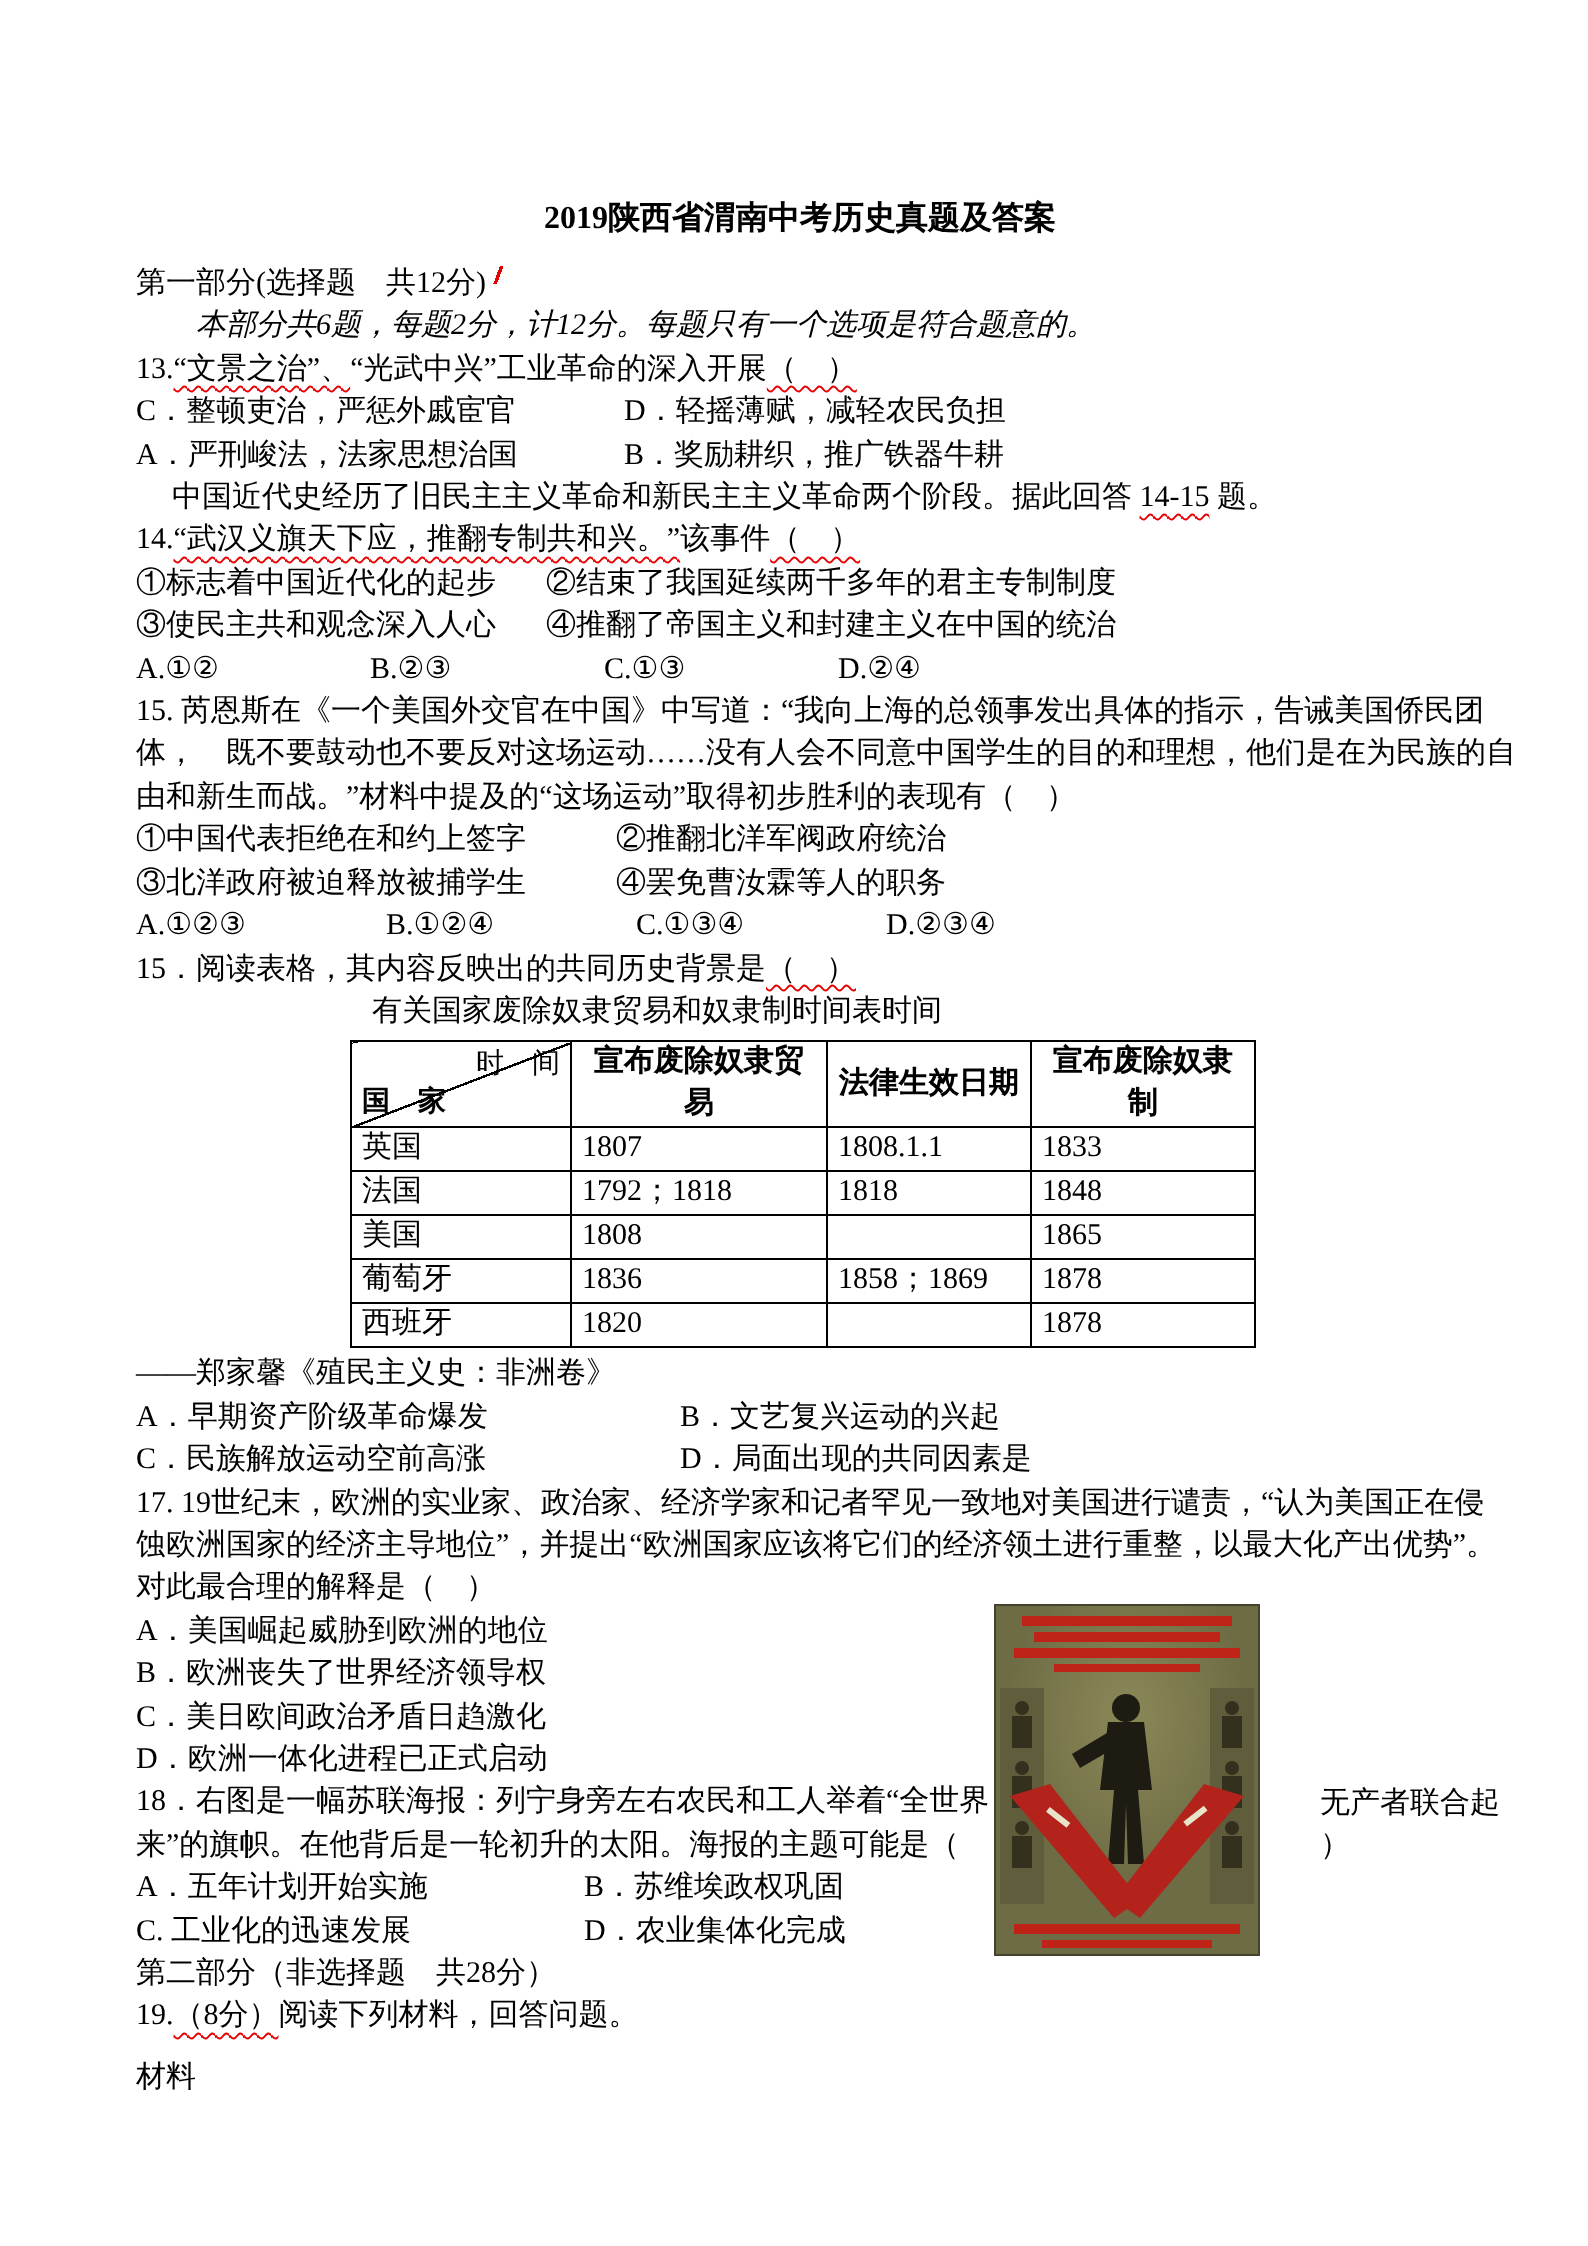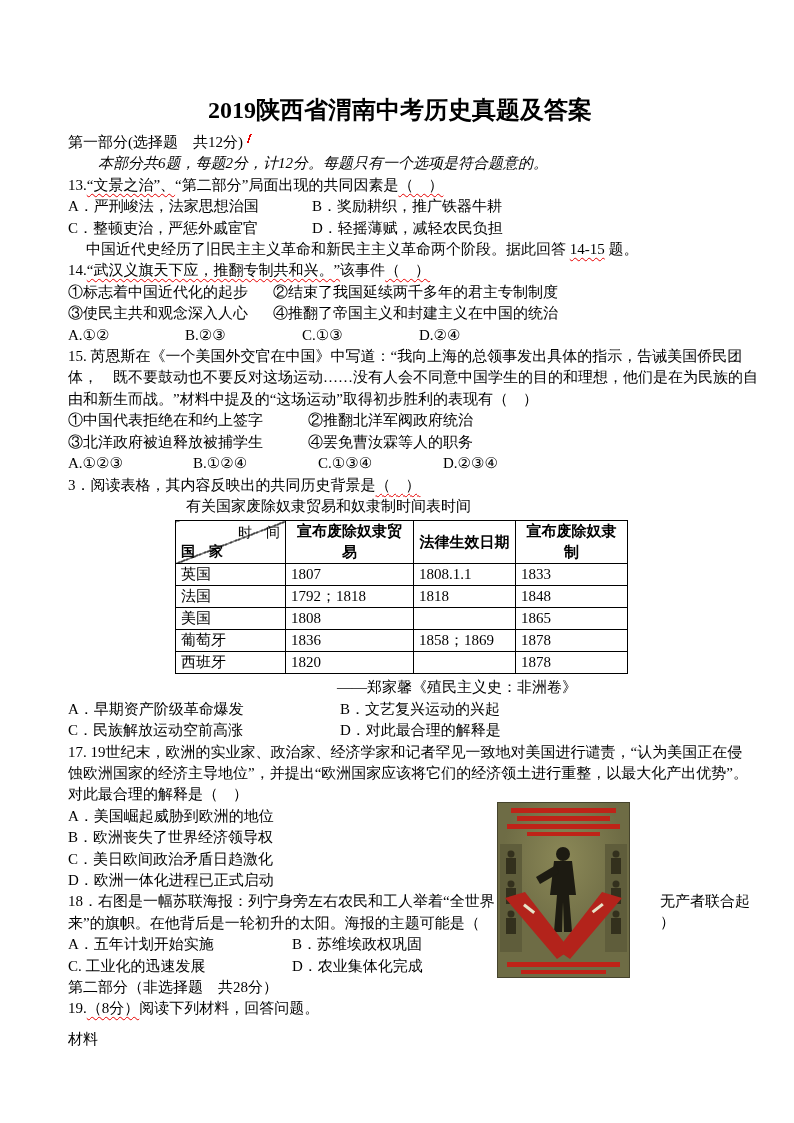--- a/index.html
+++ b/index.html
@@ -4,76 +4,76 @@
 <style>
   * { box-sizing: border-box; }
   html, body { margin: 0; padding: 0; }
   body { width: 794px; height: 1123px; background: #ffffff; }
   .page {
     position: relative; width: 794px; height: 1123px; background: #fff;
     font-family: "Liberation Serif", "DejaVu Serif", serif;
     color: #000; font-size: 15px; overflow: hidden;
   }
   .content { position: absolute; left: 68px; top: 97px; width: 664px; }
-  .title { font-size: 24px; font-weight: 700; text-align: center; margin: 0 0 9px 0; line-height: 26px; }
+  .title { font-size: 16px; font-weight: 700; text-align: center; margin: 0 0 9px 0; line-height: 26px; }
   .ln { margin: 0; line-height: 21.4px; white-space: nowrap; }
   .indent2 { text-indent: 2em; font-style: italic; }
   .indent1 { text-indent: 1.2em; }
   .col { display: inline-block; }
   .w244 { width: 244px; } .w272 { width: 272px; } .w205 { width: 205px; }
   .w240 { width: 240px; } .w117 { width: 117px; } .w125 { width: 125px; } .w224 { width: 224px; }
   .wavy { text-decoration: underline wavy #e60000; text-decoration-thickness: 1px; text-underline-offset: 3px; text-decoration-skip-ink: none; }
   .red-tick { display: inline-block; width: 6px; height: 9px; margin-left: 3px; vertical-align: 4px;
     background: linear-gradient(110deg, transparent 42%, #e60000 42%, #e60000 62%, transparent 62%); }
   .caption { margin-left: 118px; }
   .datatable { border-collapse: collapse; margin: 3px 0 3px 107px; table-layout: fixed; padding-left: 32px; }
   .datatable th, .datatable td { border: 1px solid #000; padding: 0 5px; height: 21px; font-size: 15px; text-align: left; line-height: 21px; overflow: hidden; }
   .datatable th { font-weight: 700; text-align: center; height: 33px; }
   .corner { position: relative; padding: 0;
     background-image: linear-gradient(to bottom right, transparent calc(50% - 0.6px), #000 calc(50% - 0.6px), #000 calc(50% + 0.6px), transparent calc(50% + 0.6px)); }
   .corner .ct { position: absolute; top: 1px; right: 5px; font-weight: 400; font-size: 14px; }
   .corner .cc { position: absolute; bottom: 1px; left: 5px; font-weight: 700; font-size: 14px; }
-  .source { margin-left: 269px; }
+  .source { }
   .relblock { position: relative; }
   .fragright1 { position: absolute; left: 592px; top: 86px; white-space: nowrap; }
   .fragright2 { position: absolute; left: 592px; top: 107px; white-space: nowrap; }
   .poster { position: absolute; left: 429px; top: -4px; width: 133px; height: 176px; }
   .gap8 { height: 9px; }
 </style>
 </head>
 <body>
 
 <div class="page">
   <div class="content">
 
     <h1 class="title">2019陕西省渭南中考历史真题及答案</h1>
 
     <p class="ln"><span>第一部分(选择题　共12分)</span><span class="red-tick"></span></p>
 
     <p class="ln indent2">本部分共6题，每题2分，计12分。每题只有一个选项是符合题意的。</p>
 
-    <p class="ln"><span>13.</span><span class="wavy">“文景之治”、</span><span>“第二部分”局面出现的共同因素是</span><span class="wavy">（　）</span></p>
+    <p class="ln"><span>13.</span><span class="wavy">“文景之治”、</span><span>“光武中兴”工业革命的深入开展</span><span class="wavy">（　）</span></p>
+    <p class="ln"><span class="col w244">C．整顿吏治，严惩外戚宦官</span><span>D．轻摇薄赋，减轻农民负担</span></p>
     <p class="ln"><span class="col w244">A．严刑峻法，法家思想治国</span><span>B．奖励耕织，推广铁器牛耕</span></p>
-    <p class="ln"><span class="col w244">C．整顿吏治，严惩外戚宦官</span><span>D．轻摇薄赋，减轻农民负担</span></p>
 
     <p class="ln indent1"><span>中国近代史经历了旧民主主义革命和新民主主义革命两个阶段。据此回答 </span><span class="wavy">14-15</span><span> 题。</span></p>
 
     <p class="ln"><span>14.</span><span class="wavy">“武汉义旗天下应，推翻专制共和兴。”</span><span>该事件</span><span class="wavy">（　）</span></p>
     <p class="ln"><span class="col w205">①标志着中国近代化的起步</span><span>②结束了我国延续两千多年的君主专制制度</span></p>
     <p class="ln"><span class="col w205">③使民主共和观念深入人心</span><span>④推翻了帝国主义和封建主义在中国的统治</span></p>
     <p class="ln"><span class="col w117">A.①②</span><span class="col w117">B.②③</span><span class="col w117">C.①③</span><span>D.②④</span></p>
 
     <p class="ln">15. 芮恩斯在《一个美国外交官在中国》中写道：“我向上海的总领事发出具体的指示，告诫美国侨民团</p>
     <p class="ln">体，　既不要鼓动也不要反对这场运动……没有人会不同意中国学生的目的和理想，他们是在为民族的自</p>
     <p class="ln">由和新生而战。”材料中提及的“这场运动”取得初步胜利的表现有（　）</p>
     <p class="ln"><span class="col w240">①中国代表拒绝在和约上签字</span><span>②推翻北洋军阀政府统治</span></p>
     <p class="ln"><span class="col w240">③北洋政府被迫释放被捕学生</span><span>④罢免曹汝霖等人的职务</span></p>
     <p class="ln"><span class="col w125">A.①②③</span><span class="col w125">B.①②④</span><span class="col w125">C.①③④</span><span>D.②③④</span></p>
 
-    <p class="ln"><span>3．阅读表格，其内容反映出的共同历史背景是</span><span class="wavy">（　）</span></p>
+    <p class="ln"><span>15．阅读表格，其内容反映出的共同历史背景是</span><span class="wavy">（　）</span></p>
     <p class="ln caption">有关国家废除奴隶贸易和奴隶制时间表时间</p>
 
     <table class="datatable">
       <colgroup>
           <col style="width:110px">
           <col style="width:128px">
           <col style="width:102px">
           <col style="width:112px">
         </colgroup>
       <tbody>
@@ -114,21 +114,21 @@
         <td>西班牙</td>
         <td>1820</td>
         <td></td>
         <td>1878</td>
       </tr>
     </tbody>
       </table>
 
     <p class="ln source">——郑家馨《殖民主义史：非洲卷》</p>
     <p class="ln"><span class="col w272">A．早期资产阶级革命爆发</span><span>B．文艺复兴运动的兴起</span></p>
-    <p class="ln"><span class="col w272">C．民族解放运动空前高涨</span><span>D．对此最合理的解释是</span></p>
+    <p class="ln"><span class="col w272">C．民族解放运动空前高涨</span><span>D．局面出现的共同因素是</span></p>
 
     <p class="ln">17. 19世纪末，欧洲的实业家、政治家、经济学家和记者罕见一致地对美国进行谴责，“认为美国正在侵</p>
     <p class="ln">蚀欧洲国家的经济主导地位”，并提出“欧洲国家应该将它们的经济领土进行重整，以最大化产出优势”。</p>
     <p class="ln">对此最合理的解释是（　）</p>
 
     <div class="relblock">
       <p class="ln">A．美国崛起威胁到欧洲的地位</p>
       <p class="ln">B．欧洲丧失了世界经济领导权</p>
       <p class="ln">C．美日欧间政治矛盾日趋激化</p>
       <p class="ln">D．欧洲一体化进程已正式启动</p>

